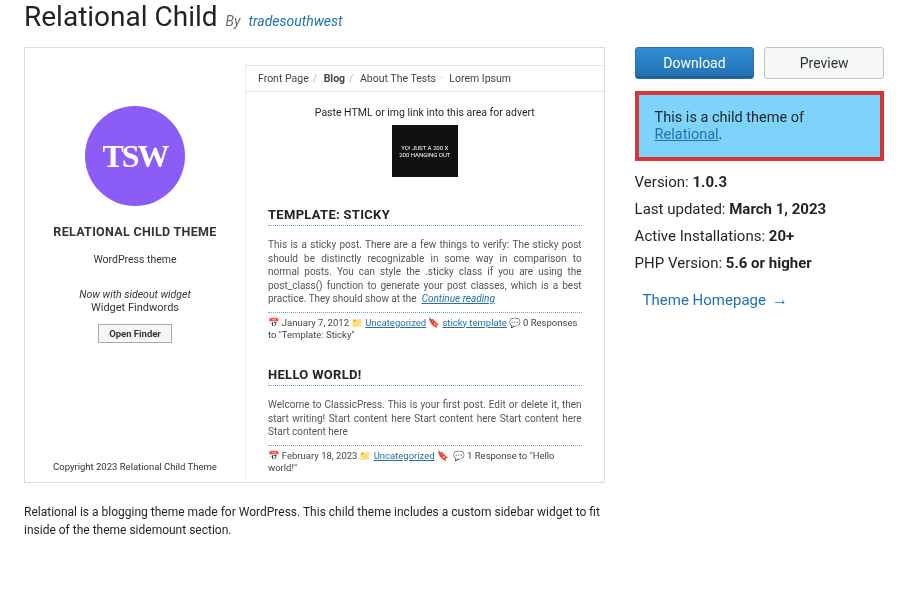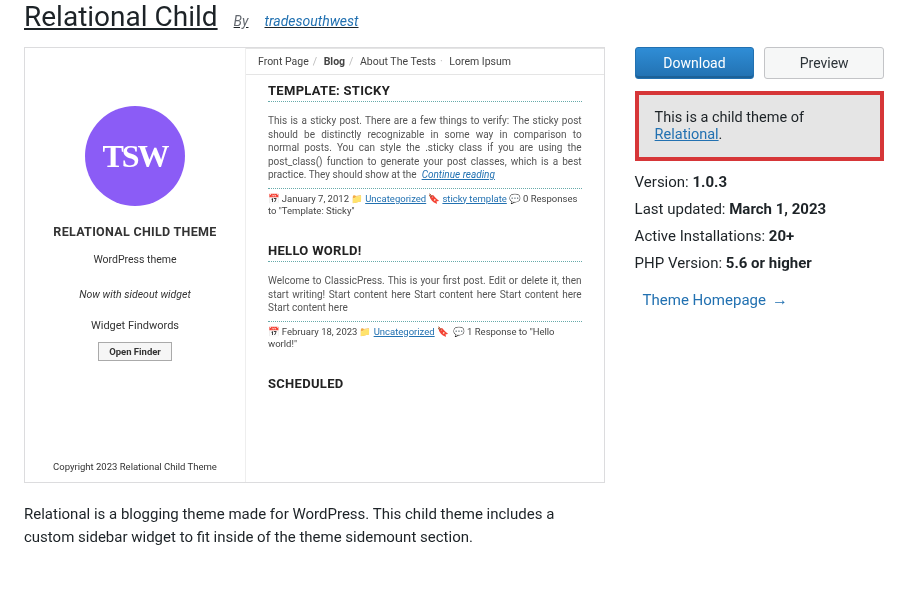--- a/index.html
+++ b/index.html
@@ -1,58 +1,58 @@
 <!DOCTYPE html>
 <html><head>
 <meta charset="utf-8">
 <style>
   * { box-sizing: border-box; margin: 0; padding: 0; }
   body { font-family: -apple-system, BlinkMacSystemFont, "Segoe UI", Roboto, sans-serif; color: #1d2327; background: #fff; width: 908px; }
   .wrap { padding: 0 24px 24px 24px; }
-  h1 { font-size: 28px; font-weight: 400; margin-bottom: 14px; display: flex; align-items: baseline; gap: 16px; text-decoration: underline; }
+  h1 { font-size: 28px; font-weight: 400; margin-bottom: 14px; display: flex; align-items: baseline; gap: 8px; }
   h1 .by { font-size: 14px; font-style: italic; color: #646970; }
   h1 .author { font-size: 14px; font-style: italic; color: #2271b1; }
   .main-row { display: flex; gap: 30px; align-items: flex-start; }
   .screenshot { border: 1px solid #dcdcde; width: 582px; height: 436px; background: #fff; position: relative; overflow: hidden; }
   
   .ss { display: flex; height: 100%; }
   .ss-side { width: 220px; padding: 18px 10px 0 10px; text-align: center; font-size: 11px; color: #333; }
   .ss-logo { width: 100px; height: 100px; border-radius: 50%; background: #8b5cf6; margin: 40px auto 18px auto; display:flex; align-items:center; justify-content:center; color:#fff; font-family: Georgia, serif; font-size: 32px; font-weight:700; letter-spacing:-2px; }
   .ss-title { font-weight:700; font-size: 12.5px; margin-bottom:14px; letter-spacing:0.3px; }
   .ss-sub { font-size:10.5px; margin-bottom:22px; }
-  .ss-em { font-style:italic; font-size:10.5px; margin-bottom:18px; }
+  .ss-em { font-style:italic; font-size:10.5px; }
   .ss-widget { font-size:11px; margin-bottom:10px; }
   .ss-btn { display:inline-block; border:1px solid #aaa; background:#f6f6f6; font-size:9.5px; padding:3px 10px; font-weight:700; }
   .ss-footer { position:absolute; bottom:10px; left:0; width:220px; text-align:center; font-size:9.5px; color:#333; }
-  .ss-main { flex:1; border-left:1px solid #eee; padding:0; display:flex; flex-direction:column; }
+  .ss-main { flex:1; border-left:1px solid #eee; padding:0; display:flex; flex-direction:column;margin-top:17px; }
   .ss-nav { border-top:1px solid #e5e5e5; border-bottom:1px solid #e5e5e5; padding:6px 12px; font-size:10.5px; color:#444; }
   .ss-nav .sep { color:#bbb; margin:0 4px; }
   .ss-nav b { font-weight:700; }
   .ss-ad { text-align:center; font-size:10.5px; padding:14px 0 8px 0; }
   .ss-adbox { width:66px; height:52px; background:#111; color:#fff; font-size:6px; margin:6px auto 14px auto; display:flex; align-items:center; justify-content:center; text-align:center; line-height:1.2; padding:4px; }
   .ss-post { padding:0 22px; }
   .ss-h { font-size:13px; font-weight:700; color:#222; border-bottom:1px dotted #6aa; padding-bottom:3px; margin:8px 0 12px 0; letter-spacing:0.3px; }
   .ss-p { font-size:10px; color:#555; text-align:justify; line-height:1.35; margin-bottom:6px; }
   .ss-p .link { color:#2271b1; font-style:italic; text-decoration:underline; }
   .ss-meta { font-size:9.5px; color:#444; border-top:1px dotted #6aa; padding-top:4px; margin-bottom:18px; line-height:1.3; }
   .ss-meta .ic { color:#2a9d3f; margin-right:2px; }
   .ss-meta .cat { color:#2271b1; text-decoration:underline; }
   
   .meta { width: 250px; font-size: 15px; }
   .btn-row { display:flex; gap:10px; margin-bottom:12px; }
   .btn { flex:1; text-align:center; padding:7px 0; font-size:14px; border-radius:3px; cursor:pointer; }
   .btn-prev { border:1px solid #c3c4c7; background:#f6f7f7; color:#2c3338; }
   .btn-dl { border:1px solid #2271b1; background:#2271b1; color:#fff; background:linear-gradient(#2f8dd6,#2271b1); box-shadow: inset 0 -2px 0 rgba(0,0,0,0.15); }
-  .notice { border:4px solid #d63638; background:#e5e5e5; padding:14px 16px; margin-bottom:12px; font-size:14.5px; }
+  .notice { border:4px solid #d63638; background:#7dd3fc; padding:14px 16px; margin-bottom:12px; font-size:14.5px; }
   .notice a { color:#2271b1; text-decoration:underline; }
   .mline { margin:9px 0; color:#1d2327; font-weight:400; }
   .mline b { font-weight:700; }
   .hp { color:#2271b1; display:inline-flex; align-items:center; gap:6px; margin-top:9px;margin-left:8px; }
   .arrow { font-size:16px; }
-  .desc { margin-top:20px; font-size:15px; line-height:1.5; max-width:580px; color:#1d2327; }
+  .desc { margin-top:20px; font-size:12px; line-height:1.5; max-width:580px; color:#1d2327; }
 </style>
 </head>
 <body>
 
 <div class="wrap">
   <h1>
     <span>Relational Child</span>
     <span class="by">By</span>
     <a class="author">tradesouthwest</a>
   </h1>
@@ -71,20 +71,26 @@
           <div class="ss-widget">Widget Findwords</div>
           <span class="ss-btn">Open Finder</span>
           <div class="ss-footer">Copyright 2023 Relational Child Theme</div>
         </div>
         <div class="ss-main">
           <div class="ss-nav">
             <span>Front Page</span><span class="sep">/</span>
             <b>Blog</b><span class="sep">/</span>
             <span>About The Tests</span><span class="sep">·</span>
             <span>Lorem Ipsum</span>
+          </div>
+          <div class="ss-ad">
+            <div>Paste HTML or img link into this area for advert</div>
+            <div class="ss-adbox">YO!
+JUST A 200 X 200
+HANGING OUT</div>
           </div>
           <div class="ss-post">
             <div class="ss-h">TEMPLATE: STICKY</div>
             <div class="ss-p"><span>This is a sticky post. There are a few things to verify: The sticky post should be distinctly recognizable in some way in comparison to normal posts. You can style the .sticky class if you are using the post_class() function to generate your post classes, which is a best practice. They should show at the</span> &nbsp;<span class="link">Continue reading</span></div>
             <div class="ss-meta">
               <span class="ic">📅</span><span>January 7, 2012</span>
               <span class="ic"> 📁</span><span class="cat">Uncategorized</span>
               <span class="ic"> 🔖</span><span class="cat">sticky template</span>
               <span class="ic"> 💬</span><span>0 Responses to</span> <span>"Template: Sticky"</span>
             </div>

